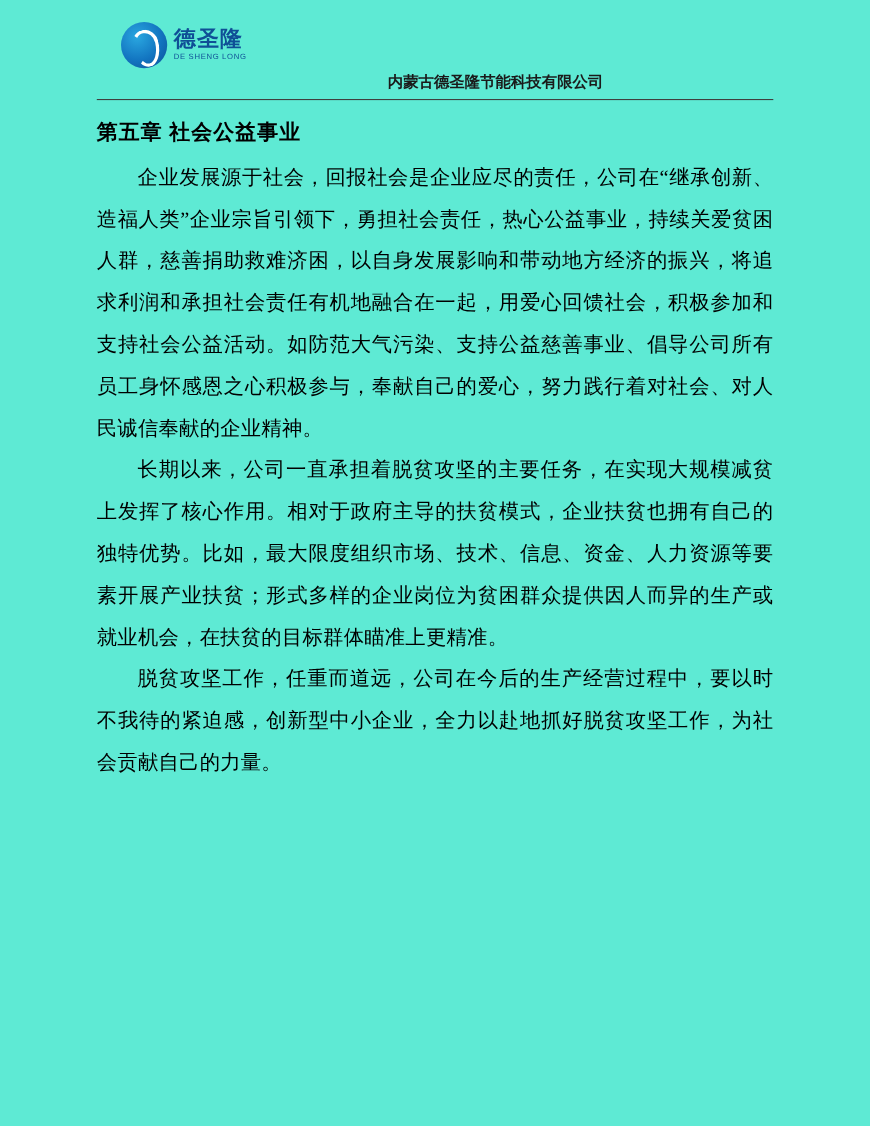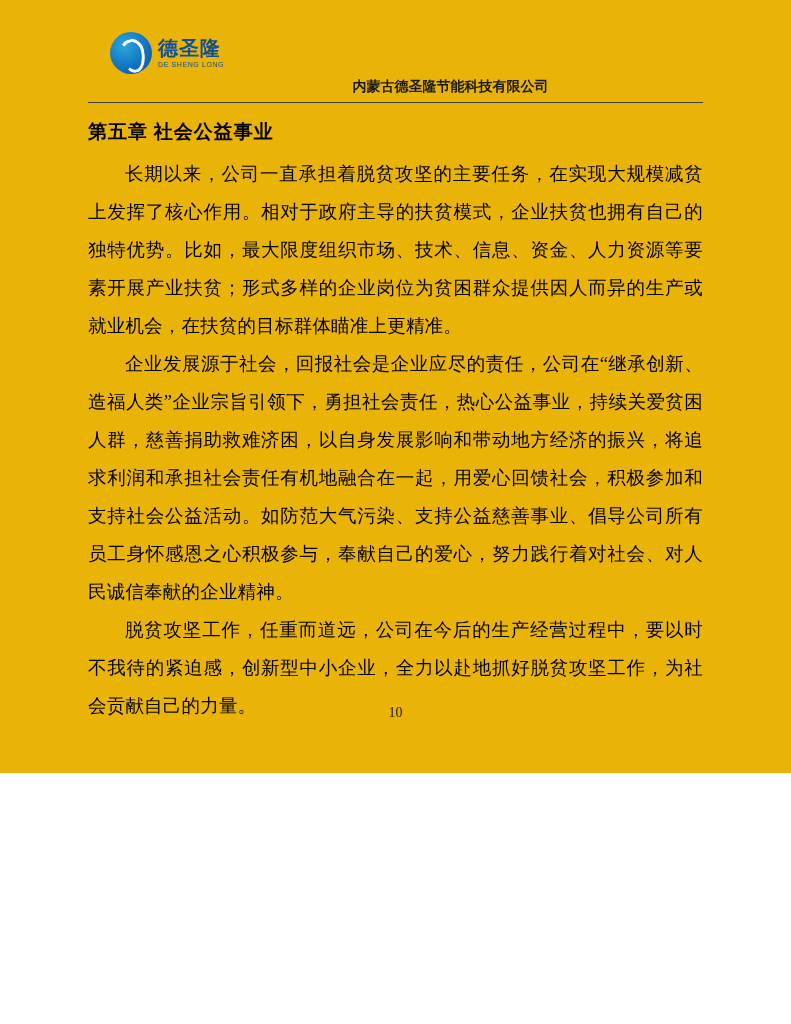--- a/index.html
+++ b/index.html
@@ -11,24 +11,24 @@
     width: 791px;
     height: 1024px;
     font-family: "Liberation Serif", "DejaVu Serif", serif;
     color: #000000;
     position: relative;
     overflow: hidden;
   }
   .page {
     position: relative;
     width: 791px;
-    height: 773px;
+    height: 1024px;
     box-sizing: border-box;
-    padding: 12px 88px;
-    background: #eab308;
+    padding: 0 88px;
+    background: #5eead4;
   }
 
   
   .header {
     position: relative;
     height: 62px;
     display: flex;
     align-items: flex-end;
     justify-content: flex-start;
     padding-top: 22px;
@@ -143,20 +143,19 @@
         <span class="logo-en">DE SHENG LONG</span>
       </span>
     </div>
     <div class="company-name">内蒙古德圣隆节能科技有限公司</div>
   </div>
   <hr class="header-rule">
 
   <h1 class="chapter-title">第五章  社会公益事业</h1>
 
   <div class="content">
+    <p>企业发展源于社会，回报社会是企业应尽的责任，公司在“继承创新、造福人类”企业宗旨引领下，勇担社会责任，热心公益事业，持续关爱贫困人群，慈善捐助救难济困，以自身发展影响和带动地方经济的振兴，将追求利润和承担社会责任有机地融合在一起，用爱心回馈社会，积极参加和支持社会公益活动。如防范大气污染、支持公益慈善事业、倡导公司所有员工身怀感恩之心积极参与，奉献自己的爱心，努力践行着对社会、对人民诚信奉献的企业精神。</p>
     <p>长期以来，公司一直承担着脱贫攻坚的主要任务，在实现大规模减贫上发挥了核心作用。相对于政府主导的扶贫模式，企业扶贫也拥有自己的独特优势。比如，最大限度组织市场、技术、信息、资金、人力资源等要素开展产业扶贫；形式多样的企业岗位为贫困群众提供因人而异的生产或就业机会，在扶贫的目标群体瞄准上更精准。</p>
-    <p>企业发展源于社会，回报社会是企业应尽的责任，公司在“继承创新、造福人类”企业宗旨引领下，勇担社会责任，热心公益事业，持续关爱贫困人群，慈善捐助救难济困，以自身发展影响和带动地方经济的振兴，将追求利润和承担社会责任有机地融合在一起，用爱心回馈社会，积极参加和支持社会公益活动。如防范大气污染、支持公益慈善事业、倡导公司所有员工身怀感恩之心积极参与，奉献自己的爱心，努力践行着对社会、对人民诚信奉献的企业精神。</p>
     <p>脱贫攻坚工作，任重而道远，公司在今后的生产经营过程中，要以时不我待的紧迫感，创新型中小企业，全力以赴地抓好脱贫攻坚工作，为社会贡献自己的力量。</p>
   </div>
 
-  <div class="page-number">10</div>
 
 </div>
 
 </body></html>

